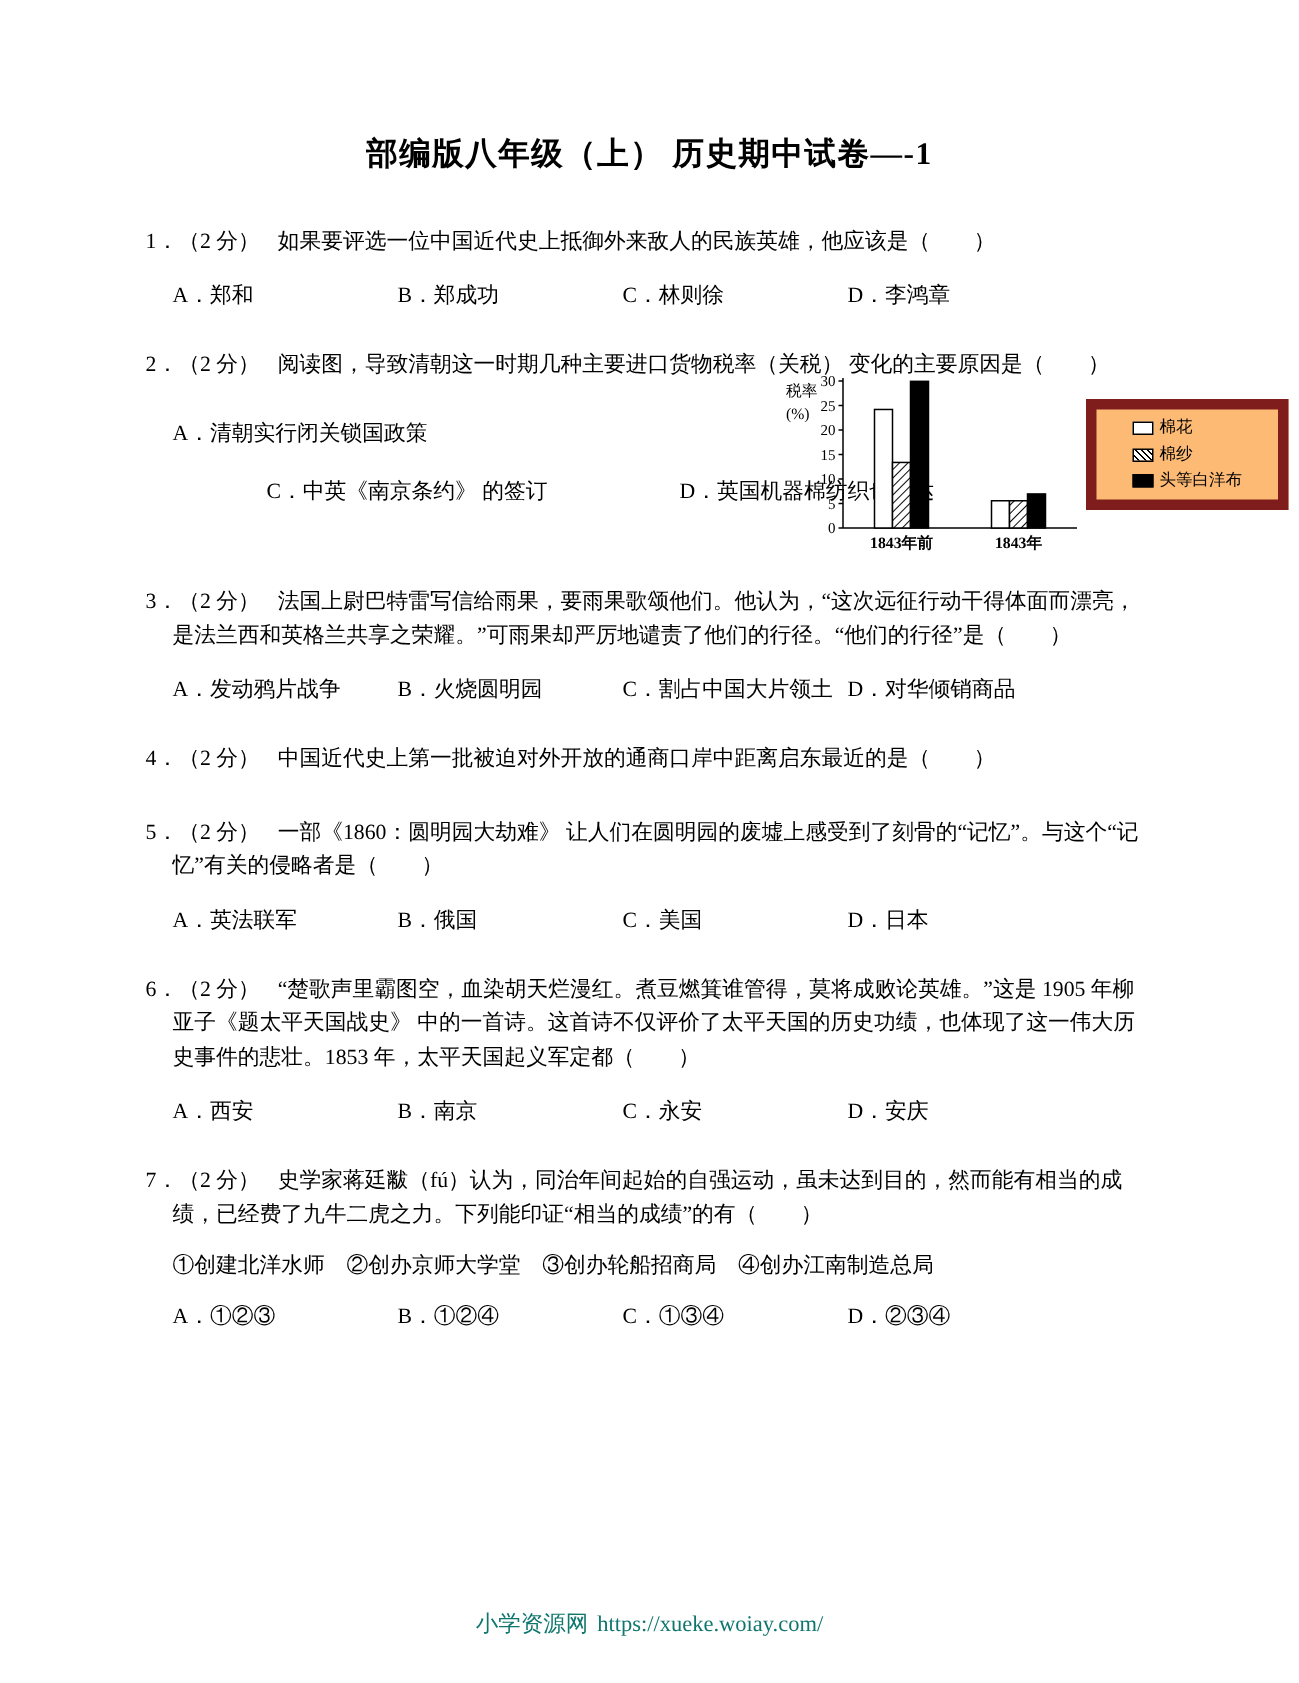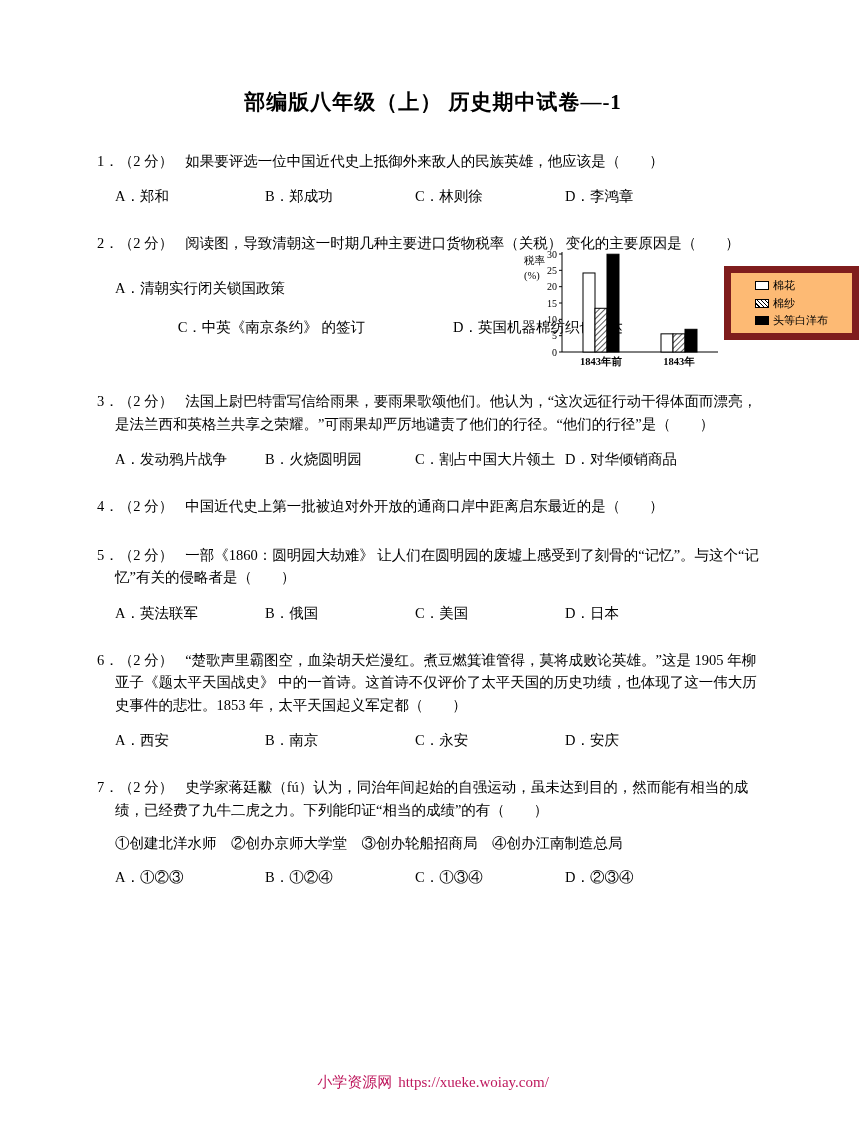--- a/index.html
+++ b/index.html
@@ -30,21 +30,21 @@
     border:7px solid #7f1d1d; padding:4px 24px; margin-left:2px; margin-top:16px;
     font-size:11px; line-height:1.55; background:#fdba74;
   }
   .legend-item { display:flex; align-items:center; white-space:nowrap; }
   .sw { width:14px; height:9px; border:1px solid #000; display:inline-block; margin-right:4px; flex:none; }
   .sw-white { background:#fff; }
   .sw-hatch { background:repeating-linear-gradient(45deg,#fff,#fff 2px,#000 2px,#000 3px); }
   .sw-black { background:#000; }
   .footer {
     position:absolute; left:0; right:0; bottom:30px; text-align:center;
-    color:#be185d; font-size:15px;
+    color:#0f766e; font-size:15px;
   }
   .footer .url { margin-left:6px; }
 </style>
 </head>
 <body>
 
 <div class="page">
 
   <h1 class="title">部编版八年级（上） 历史期中试卷—-1</h1>
 

